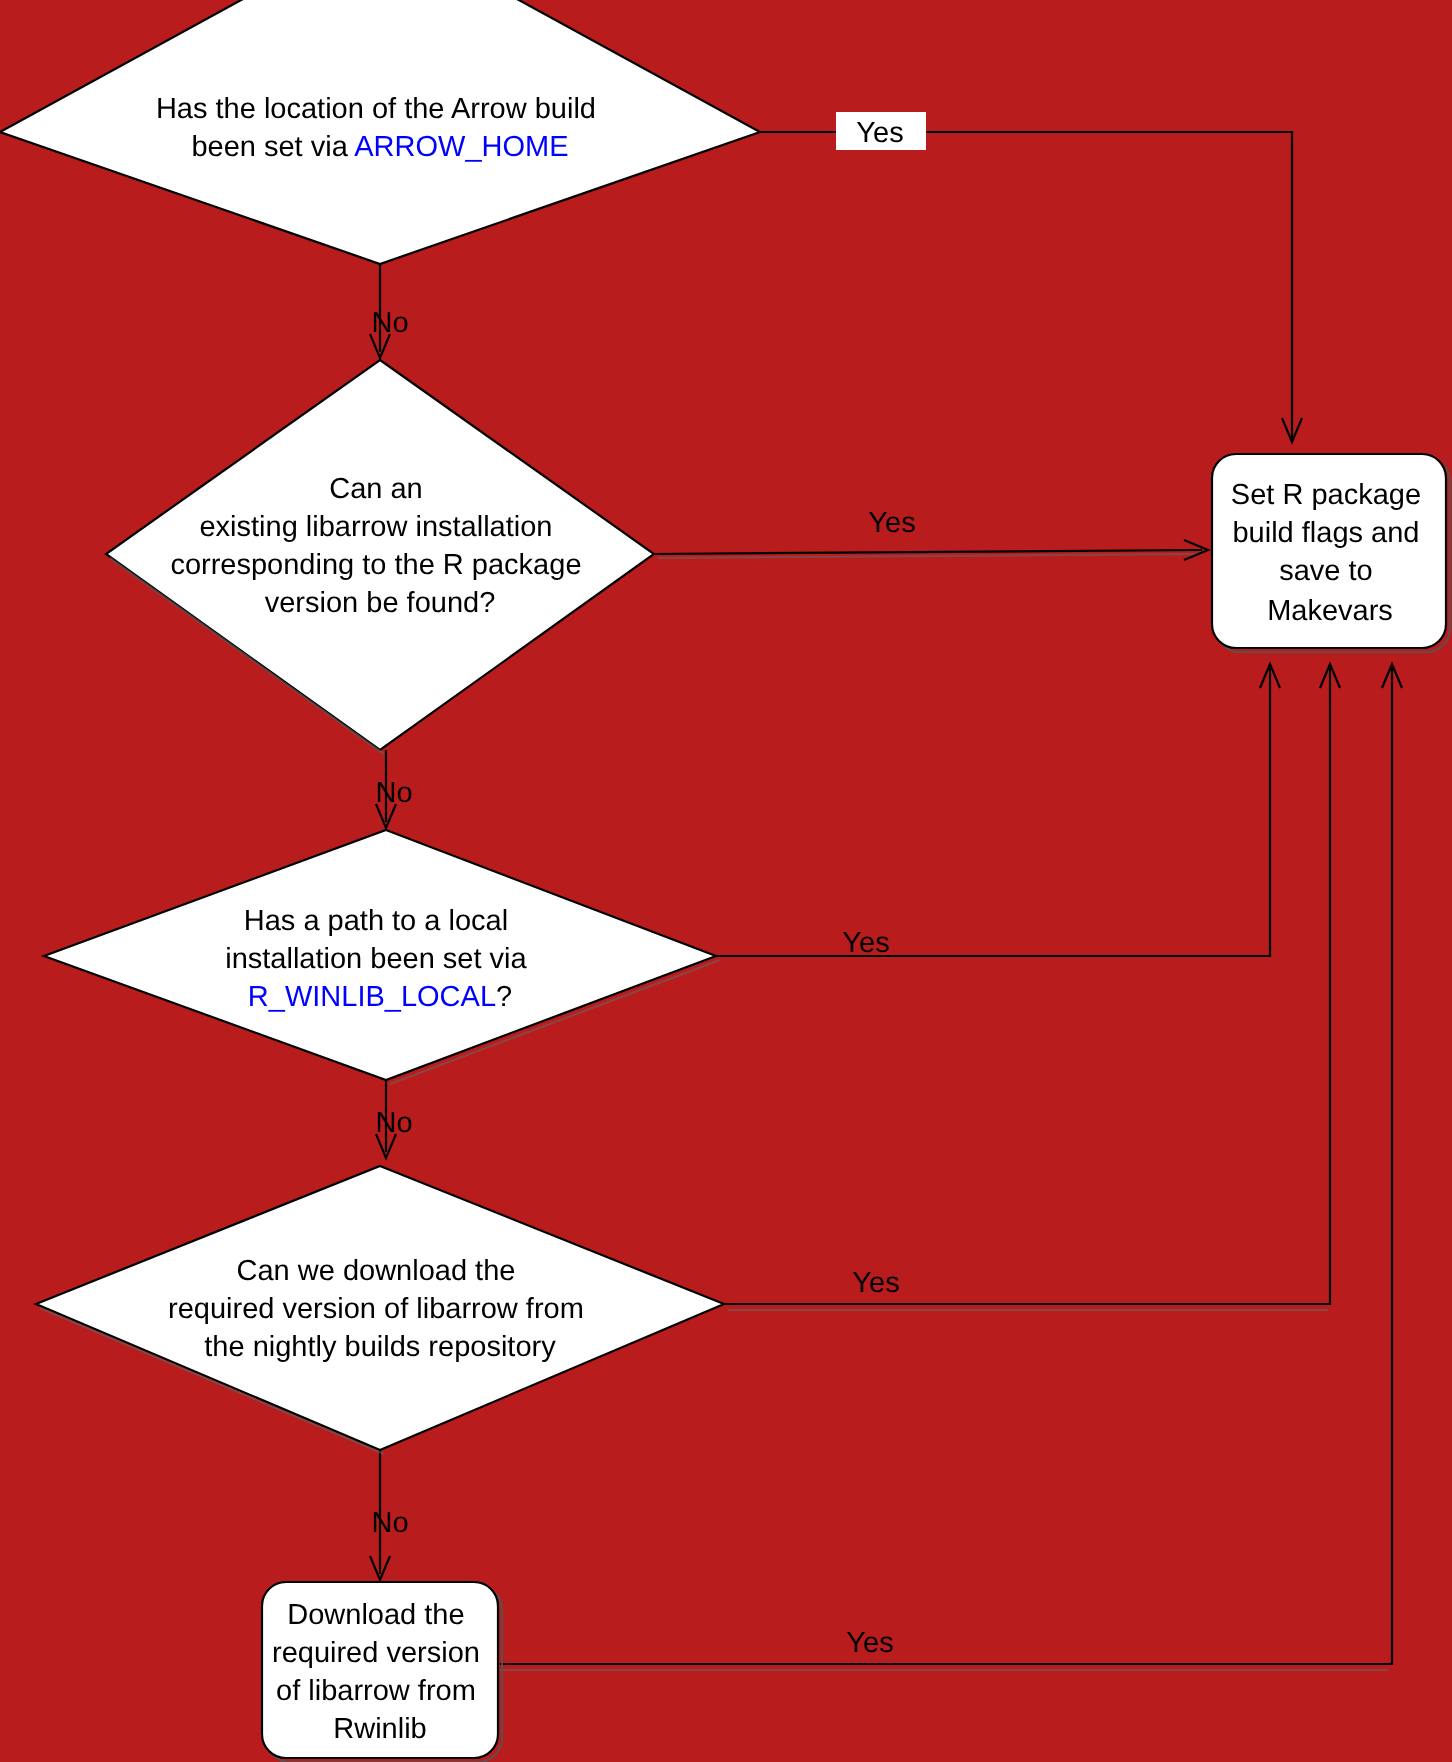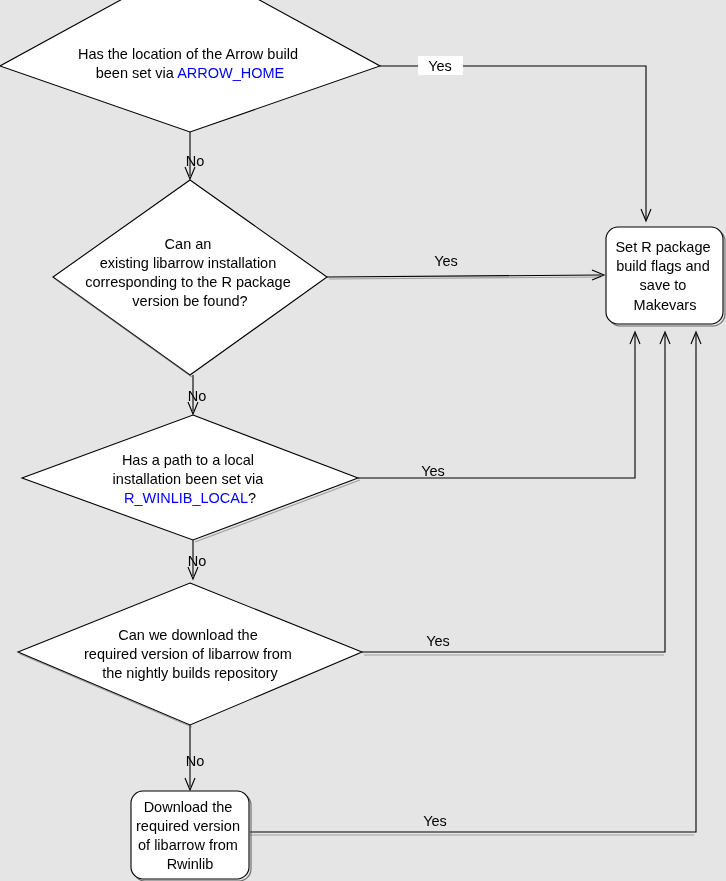--- a/index.html
+++ b/index.html
@@ -10,21 +10,21 @@
   body {
     width: 726px;
     height: 881px;
     overflow: hidden;
     font-family: "Liberation Sans", sans-serif;
   }
   #canvas {
     position: relative;
     width: 726px;
     height: 881px;
-    background: #e5e5e5;
+    background: #b91c1c;
   }
   svg#flow {
     position: absolute;
     top: 0;
     left: 0;
     width: 726px;
     height: 881px;
   }
   .shape-outline {
     fill: #ffffff;

